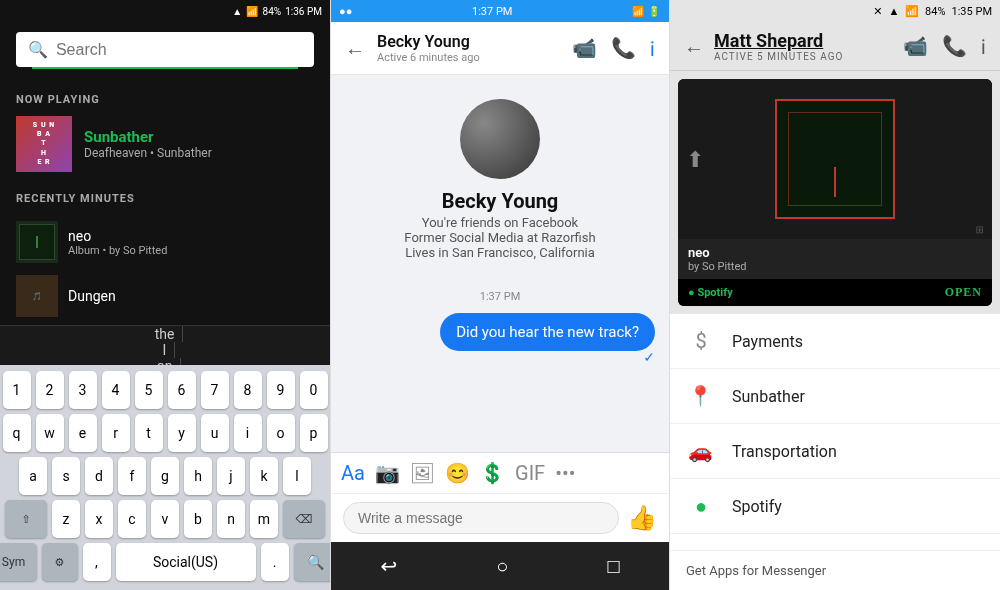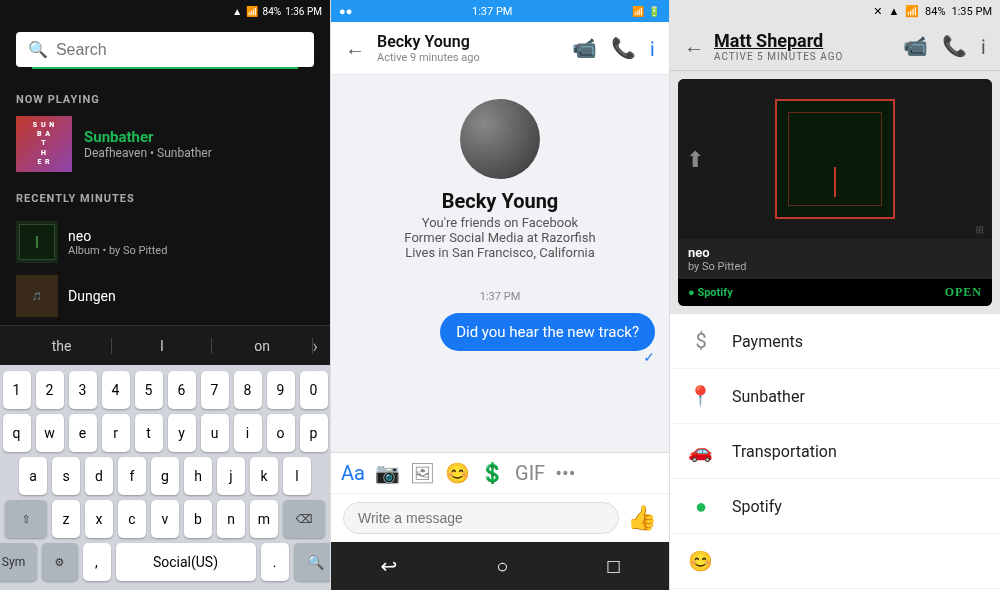--- a/index.html
+++ b/index.html
@@ -35,21 +35,21 @@
 
     .recently-played-section { padding: 12px 16px 4px 16px; flex: 1; overflow: hidden; }
     .recent-item { display: flex; align-items: center; gap: 10px; padding: 6px 0; }
     .recent-thumb { width: 42px; height: 42px; background: #333; flex-shrink: 0; overflow: hidden; }
     .recent-thumb.neo-thumb { background: #1a2a1a; display: flex; align-items: center; justify-content: center; }
     .recent-thumb.dungen-thumb { background: #3a2a1a; display: flex; align-items: center; justify-content: center; }
     .recent-info .r-title { font-size: 14px; color: #fff; }
     .recent-info .r-sub { font-size: 11px; color: #aaa; }
 
     .autocomplete-bar {
-      background: #1a1a1a; border-top: 1px solid #333; display: flex; align-items: center; padding: 0 12px; height: 40px;
+      background: #1a1a1a; border-top: 1px solid #333; display: flex; align-items: center; padding: 0 12px; height: 40px; flex-direction: column;
     }
     .autocomplete-bar .word { font-size: 14px; color: #ccc; flex: 1; text-align: center; border-right: 1px solid #444; padding: 0 8px; }
     .autocomplete-bar .word:last-child { border-right: none; }
     .autocomplete-arrow { color: #aaa; font-size: 18px; }
 
     .keyboard { background: #d1d5db; padding: 6px 4px 4px 4px; }
     .key-row { display: flex; justify-content: center; gap: 5px; margin-bottom: 5px; }
     .key {
       background: #fff; border-radius: 5px; min-width: 28px; height: 38px; display: flex; align-items: center; justify-content: center;
       font-size: 14px; color: #000; box-shadow: 0 1px 2px rgba(0,0,0,0.3); cursor: pointer; font-weight: 400;
@@ -317,21 +317,21 @@
     <div class="status-icons">
       <span>📶</span>
       <span>🔋</span>
     </div>
   </div>
 
   <div class="messenger-header">
     <span class="back-arrow">←</span>
     <div class="contact-info">
       <div class="contact-name">Becky Young</div>
-      <div class="active-status">Active 9 minutes ago</div>
+      <div class="active-status">Active 6 minutes ago</div>
     </div>
     <div class="header-icons">
       <span>📹</span>
       <span>📞</span>
       <span>ℹ</span>
     </div>
   </div>
 
   <div class="chat-body">
 
@@ -440,13 +440,16 @@
     <div class="menu-item">
       <div class="menu-icon spotify">●</div>
       <span class="menu-label">Spotify</span>
     </div>
     <div class="menu-item">
       <div class="menu-icon bitmoji">😊</div>
 
     </div>
   </div>
 
+  <div class="get-apps">
+    <span>Get Apps for Messenger</span>
+  </div>
 </div>
 
 </body></html>

